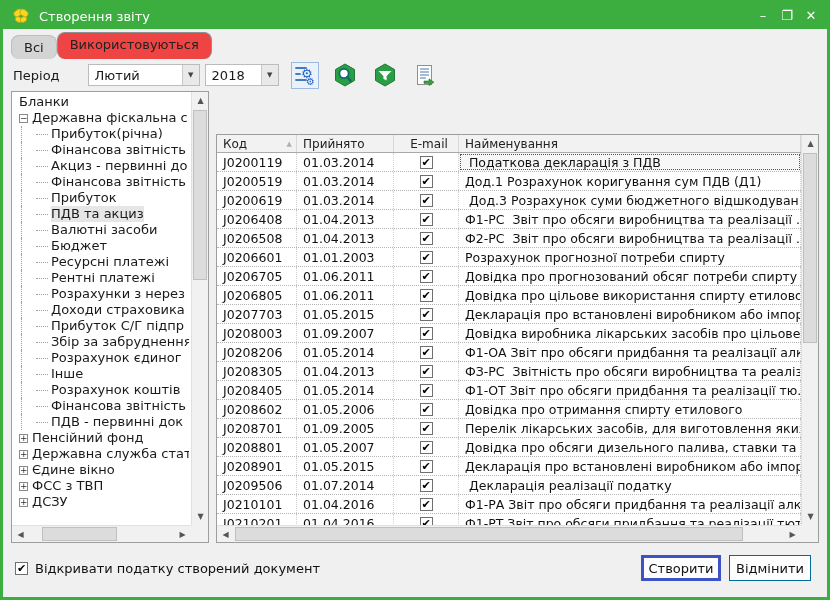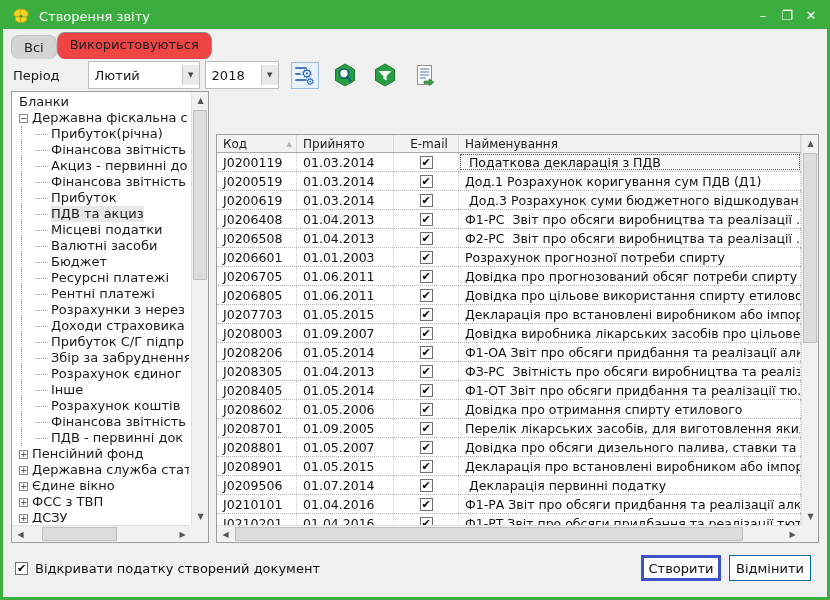--- a/index.html
+++ b/index.html
@@ -15,21 +15,21 @@
   .win-btn { width:16px; text-align:center; font-size:13px; line-height:16px; cursor:default; }
 
   
   .tabs { height:30px; display:flex; align-items:flex-end; padding-left:8px; flex:0 0 auto; }
   .tab { font-size:13px; padding:4px 12px 5px 12px; color:#222; cursor:default;border-radius:8px; }
   .tab.inactive { background:#d4d4d4; border:1px solid #bdbdbd; border-bottom:none; height:24px; }
   .tab.active { background:#ef4444; border:1px solid #8f8f8f; border-bottom:none; height:27px; }
 
   
   .toolbar { height:32px; display:flex; align-items:center; padding-left:10px; flex:0 0 auto; font-size:13px; color:#1a1a1a; }
-  .combo { display:flex; align-items:center; background:#fff; border:1px solid #bcbcbc; height:28px; margin-left:8px; }
+  .combo { display:flex; align-items:center; background:#fff; border:1px solid #bcbcbc; height:22px; margin-left:8px; }
   .combo .val { flex:1; padding:0 6px; font-size:13px; }
   .combo .arrow-btn { width:17px; height:20px; background:#e9e9e9; border-left:1px solid #c9c9c9; display:flex; align-items:center; justify-content:center; font-size:7px; color:#444; }
   .combo.month { width:112px; margin-left:28px; }
   .combo.year { width:74px; margin-left:5px; }
   .tool-btn { width:28px; height:27px; margin-left:12px; background:transparent; border:1px solid transparent; display:flex; align-items:center; justify-content:center; }
   .tool-btn.hilite { border:1px solid #9db9dd; background:#e9f1fb; }
   .tool-btn svg { display:block; }
 
   
   .main { flex:0 0 452px; display:flex; padding:0 8px; gap:7px; }
@@ -192,24 +192,20 @@
           <div class="tree-row lvl1 noexp">
             <span class="dots"></span>
             <span class="tree-label">Прибуток</span>
           </div>
           <div class="tree-row lvl1 selected noexp">
             <span class="dots"></span>
             <span class="tree-label">ПДВ та акциз</span>
           </div>
           <div class="tree-row lvl1 noexp">
             <span class="dots"></span>
-            <span class="tree-label">Місцеві податки</span>
-          </div>
-          <div class="tree-row lvl1 noexp">
-            <span class="dots"></span>
             <span class="tree-label">Валютні засоби</span>
           </div>
           <div class="tree-row lvl1 noexp">
             <span class="dots"></span>
             <span class="tree-label">Бюджет</span>
           </div>
           <div class="tree-row lvl1 noexp">
             <span class="dots"></span>
             <span class="tree-label">Ресурсні платежі</span>
           </div>
@@ -398,21 +394,21 @@
             <div class="trow">
               <span class="cell col-code">J0208901</span>
               <span class="cell col-date">01.05.2015</span>
               <span class="cell col-email"><span class="cb">✔</span></span>
               <span class="cell col-name">Декларація про встановлені виробником або імпор...</span>
             </div>
             <div class="trow">
               <span class="cell col-code">J0209506</span>
               <span class="cell col-date">01.07.2014</span>
               <span class="cell col-email"><span class="cb">✔</span></span>
-              <span class="cell col-name"> Декларація первинні податку</span>
+              <span class="cell col-name"> Декларація реалізації податку</span>
             </div>
             <div class="trow">
               <span class="cell col-code">J0210101</span>
               <span class="cell col-date">01.04.2016</span>
               <span class="cell col-email"><span class="cb">✔</span></span>
               <span class="cell col-name">Ф1-РА Звіт про обсяги придбання та реалізації алк...</span>
             </div>
             <div class="trow">
               <span class="cell col-code">J0210201</span>
               <span class="cell col-date">01.04.2016</span>

